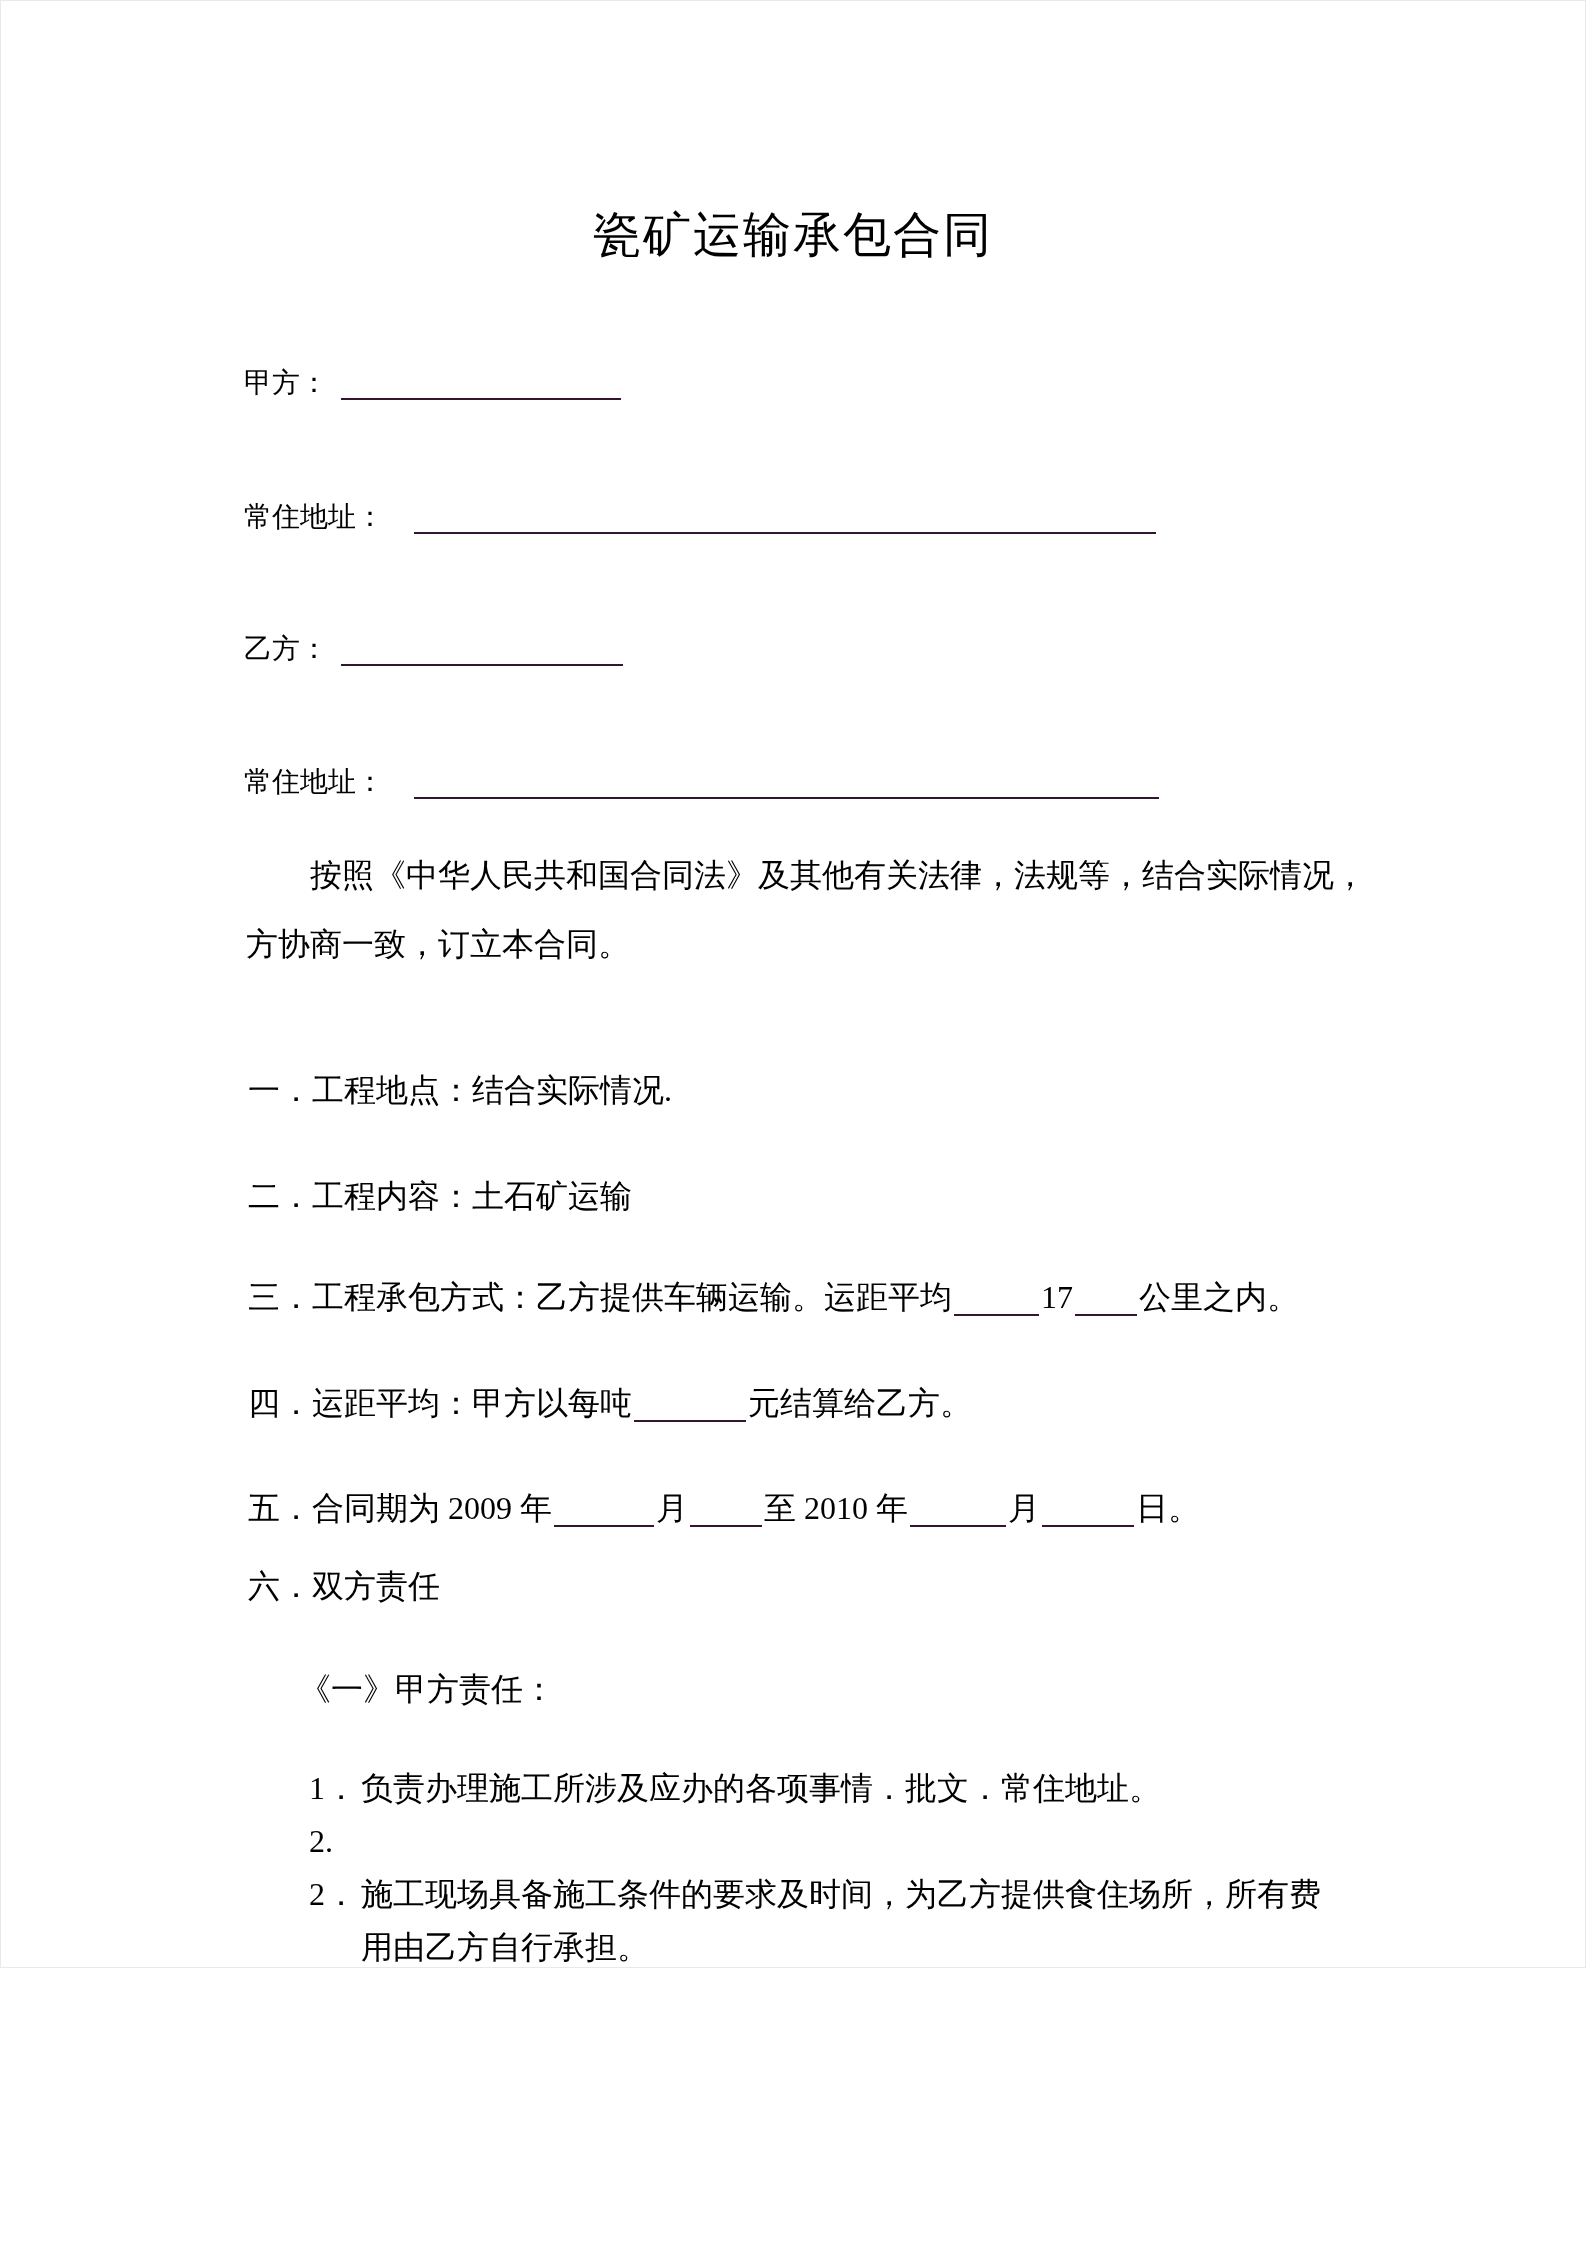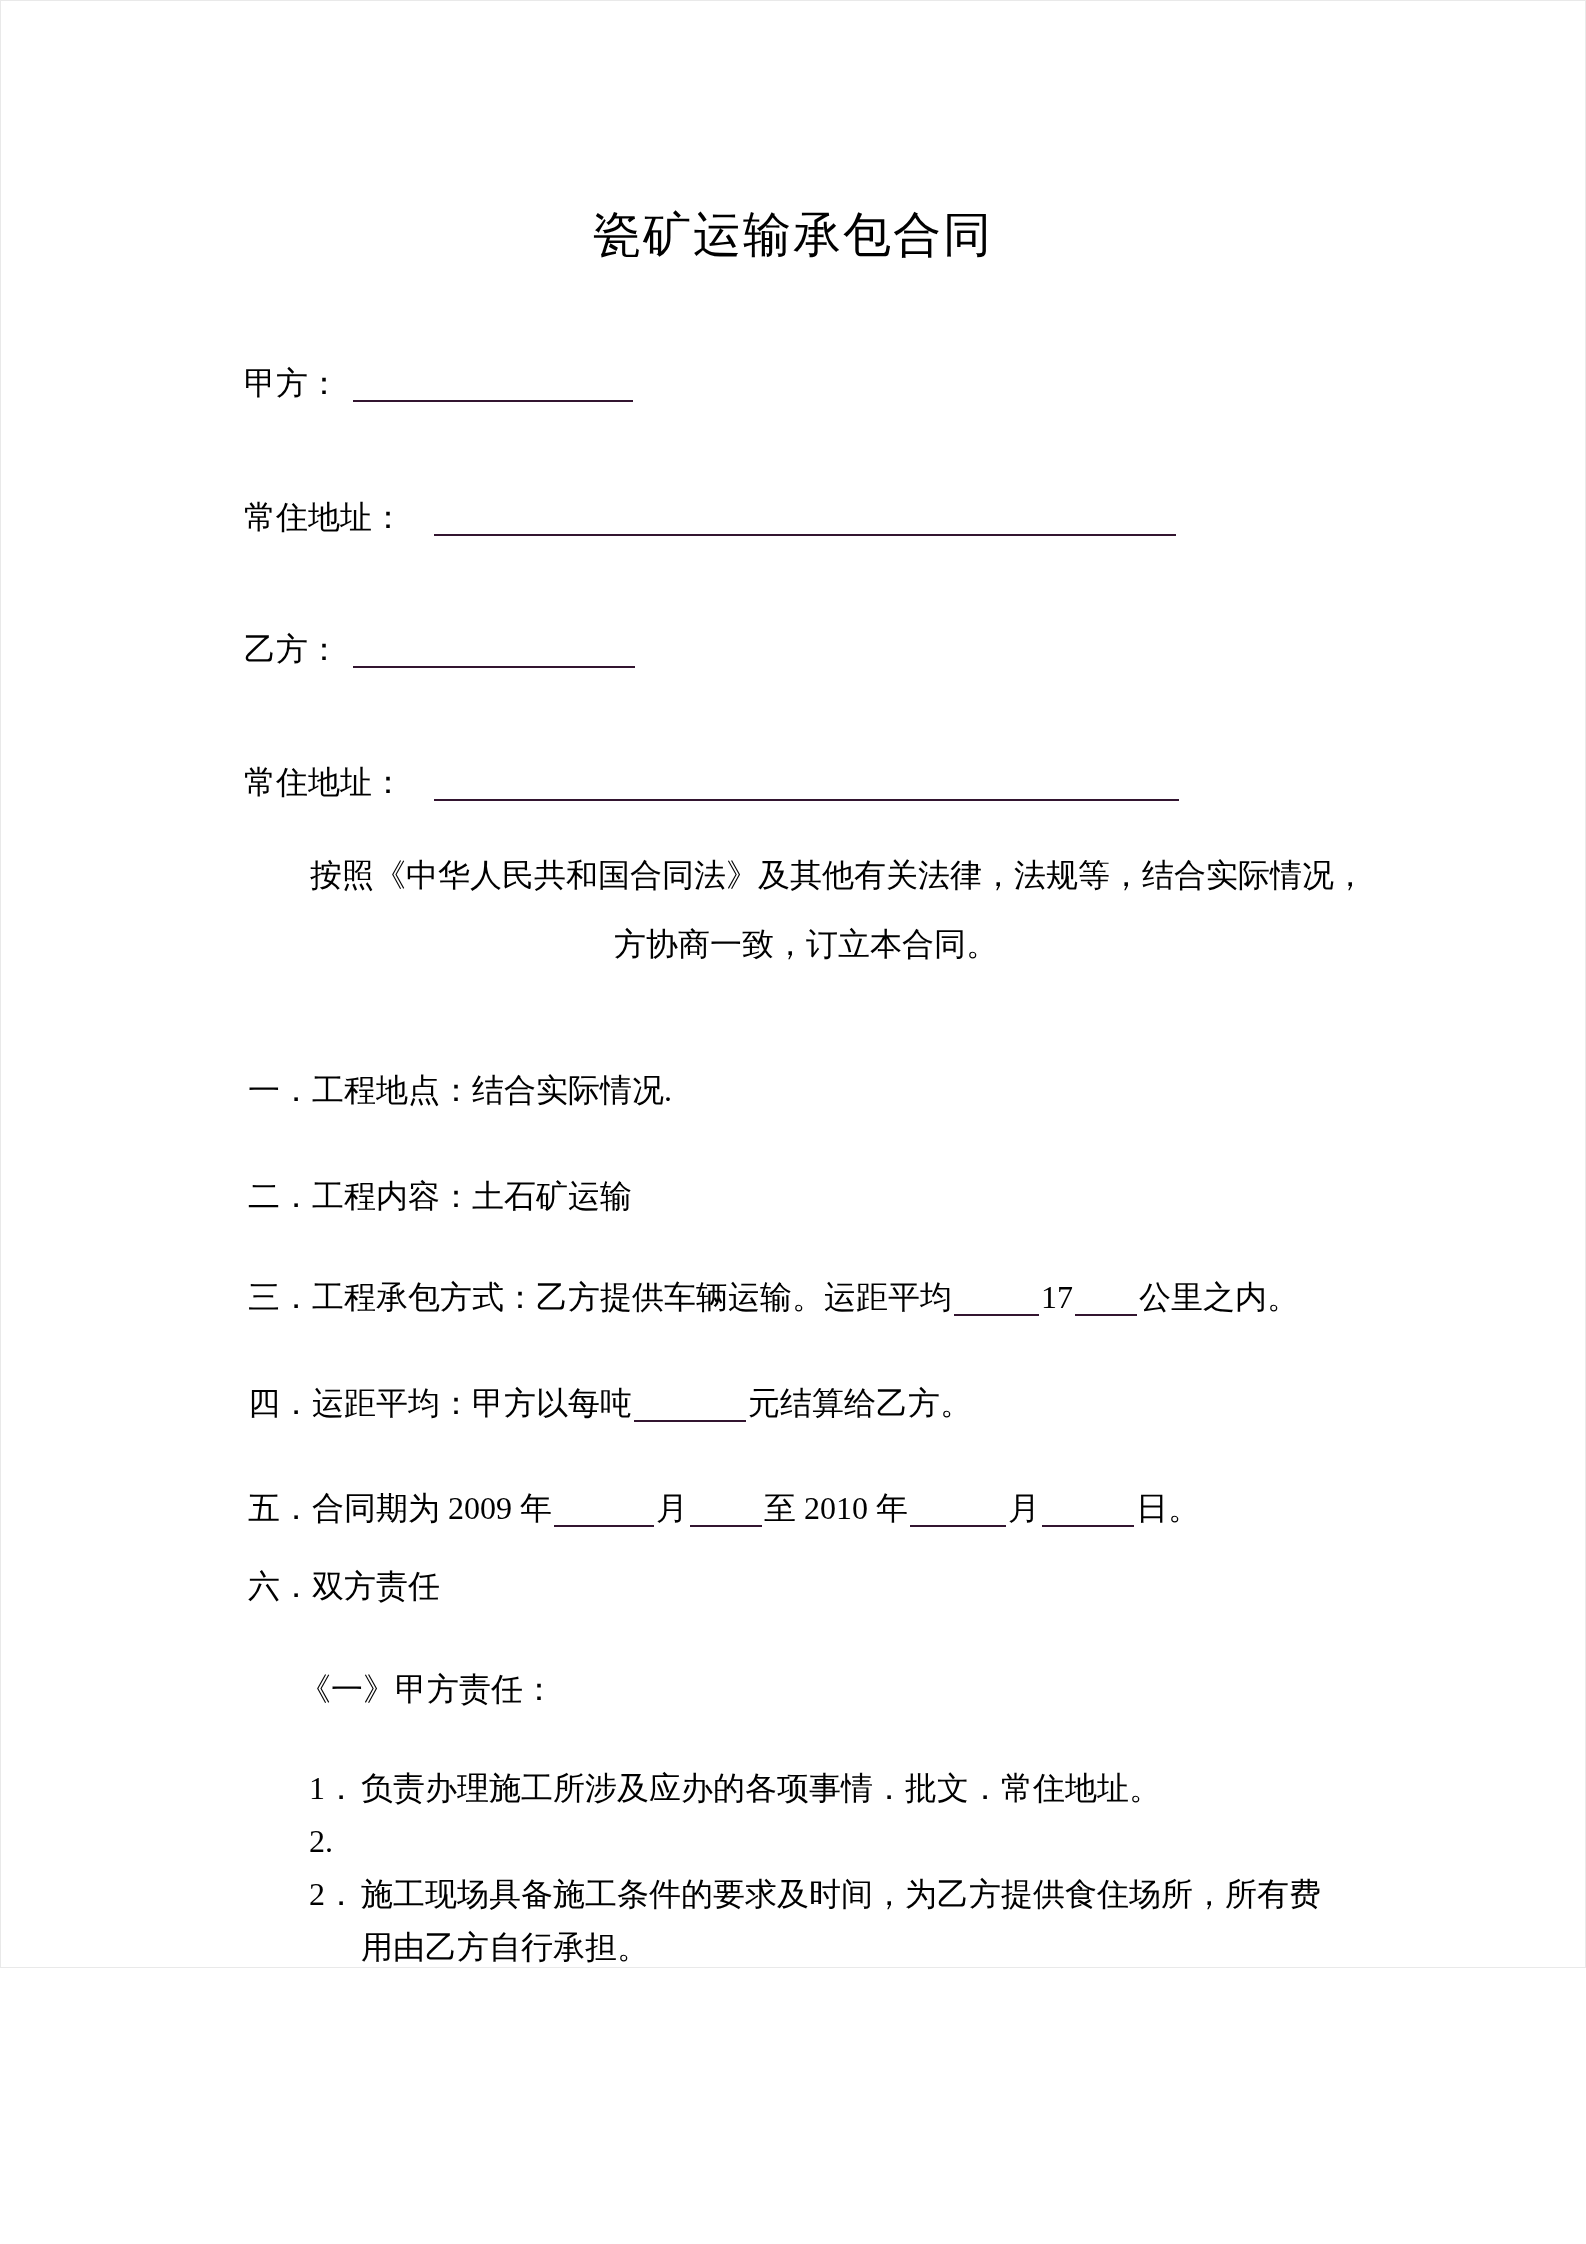--- a/index.html
+++ b/index.html
@@ -22,39 +22,39 @@
     margin:0;
     text-align:center;
     font-size:48px;
     font-weight:normal;
     letter-spacing:2px;
     line-height:56px;
   }
   .field{
     position:absolute;
     left:243px;
-    font-size:32px;
+    font-size:28px;
     line-height:44px;
     white-space:nowrap;
   }
   .blank{
     display:inline-block;
     height:32px;
     border-bottom:2px solid var(--blank-color,#331530);
     vertical-align:-8px;
   }
   .field .blank{margin-left:13px;}
   .field:nth-child(even) .blank{margin-left:30px;}
   .preamble{
     position:absolute;
     top:840px;
     left:245px;
     font-size:32px;
   }
-  .pline{line-height:69px;white-space:nowrap;text-align:center;}
+  .pline{line-height:69px;white-space:nowrap;}
   .pline.first{text-indent:64px;}
   .clause{
     position:absolute;
     left:247px;
     font-size:32px;
     line-height:44px;
     white-space:nowrap;
   }
   .clause .blank{margin:0 2px;}
   .heading{

